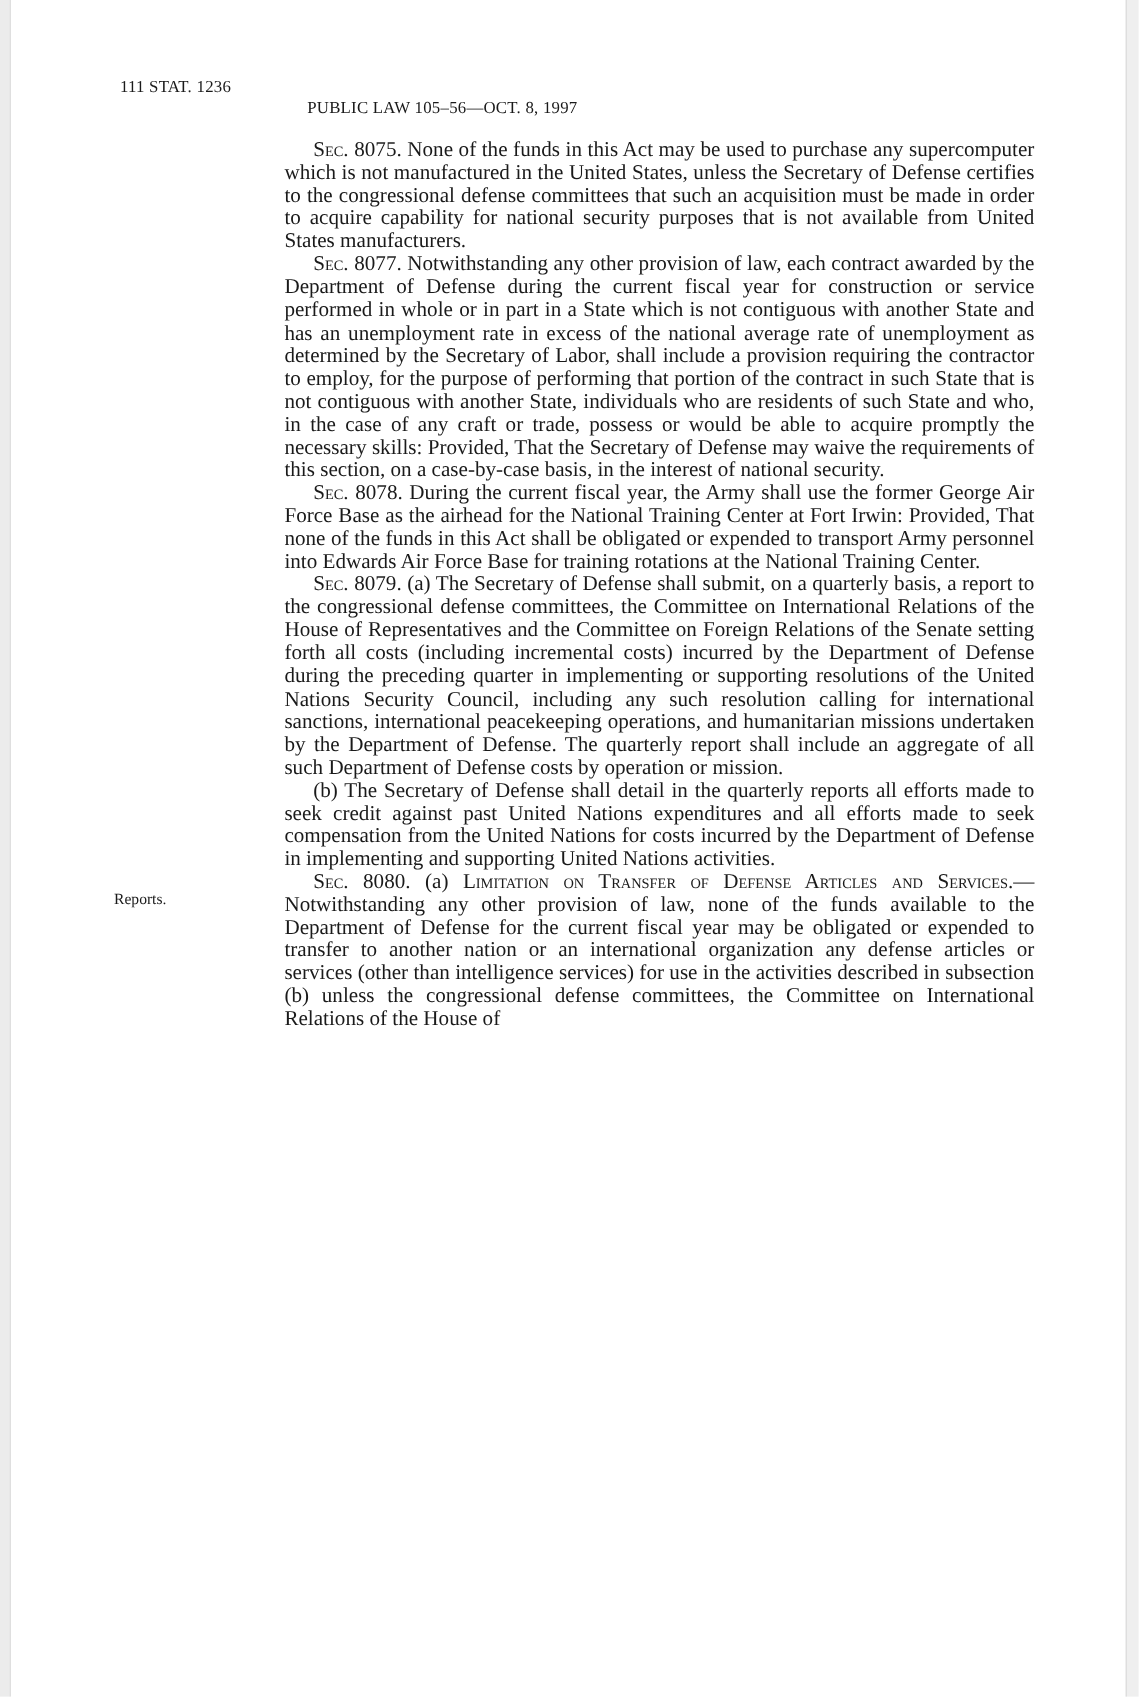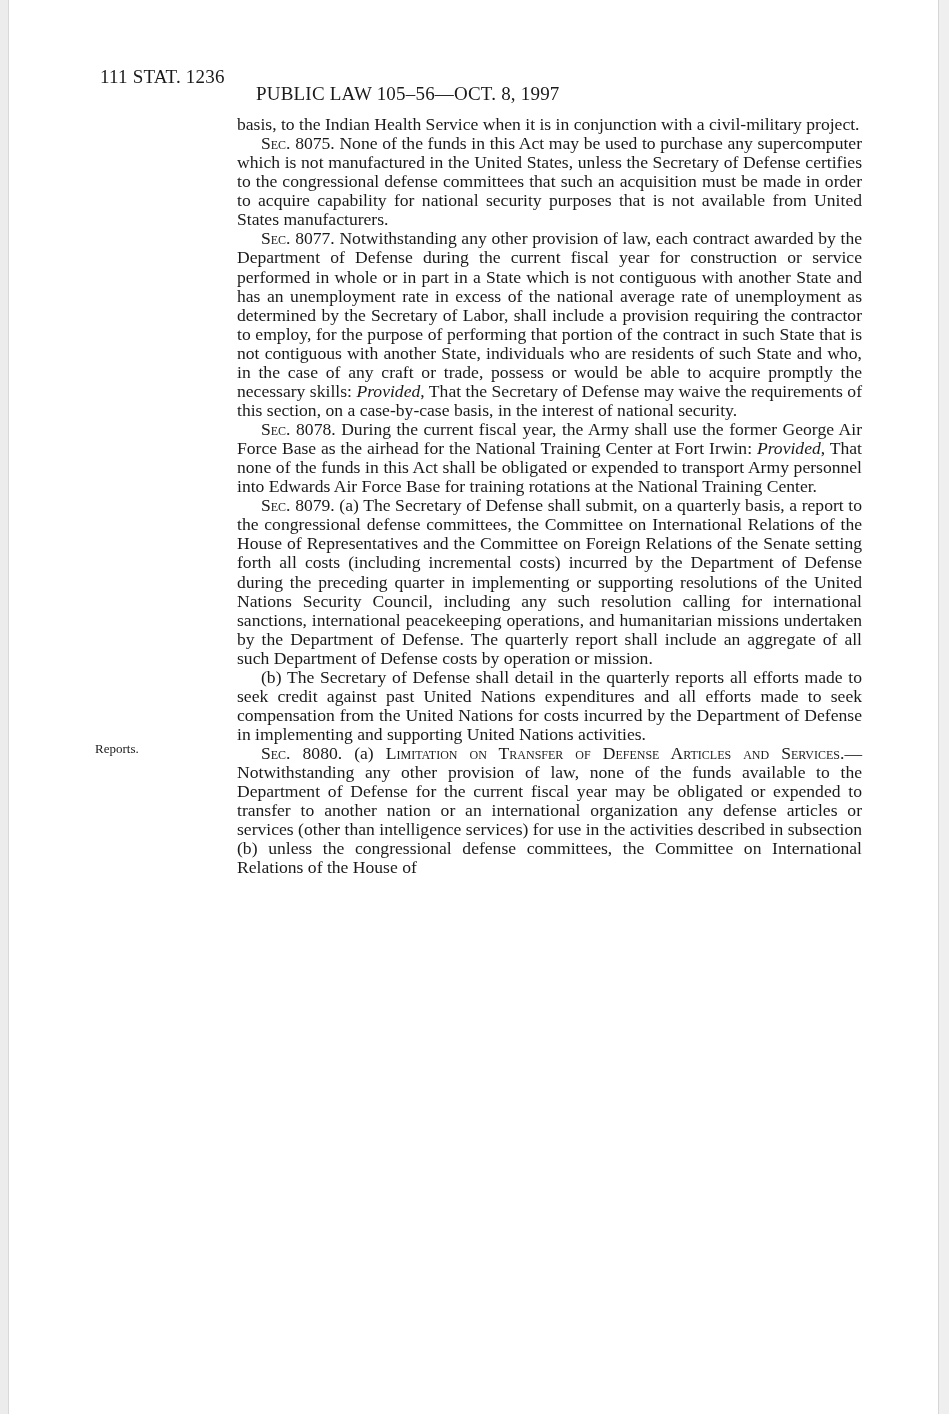--- a/index.html
+++ b/index.html
@@ -5,52 +5,51 @@
   html, body { margin: 0; padding: 0; }
   body {
     width: 949px; height: 1414px; background: #ffffff; position: relative; overflow: hidden;
     font-family: "Liberation Serif", "DejaVu Serif", serif; color: #1a1a1a;
   }
   .edge-left { position: absolute; left: 0; top: 0; width: 8px; height: 1414px; background: #ececec; }
   .edge-left-line { position: absolute; left: 8px; top: 0; width: 1px; height: 1414px; background: #d8d8d8; }
   .edge-right { position: absolute; right: 0; top: 0; width: 10px; height: 1414px; background: #efefef; }
   .edge-right-line { position: absolute; right: 10px; top: 0; width: 1px; height: 1414px; background: #d6d6d6; }
 
-  .header { position: absolute; top: 66px; left: 100px; width: 760px; height: 28px; font-size: 19px; }
+  .header { position: absolute; top: 66px; left: 100px; width: 760px; height: 28px; font-size: 14px; }
   .header .stat { position: absolute; left: 0; top: 0; letter-spacing: 0.2px; }
   .header .law { position: absolute; left: 156px; top: 0; letter-spacing: 0.2px; margin-top: 17px; }
 
   .margin-note { position: absolute; left: 95px; top: 741px; font-size: 13px; }
 
   .body {
     position: absolute; left: 237px; top: 115px; width: 625px;
     font-size: 17.6px; line-height: 19.06px; text-align: justify; hyphens: manual;
   }
   .body p { margin: 0; }
   .body p.indent { text-indent: 24px; }
   .sc { font-variant: small-caps; }
-  .it { font-style: italic; }
+  .it { }
 </style>
 </head>
 <body>
 
 <div class="edge-left"></div>
 <div class="edge-left-line"></div>
 <div class="edge-right"></div>
 <div class="edge-right-line"></div>
 
 <div class="header">
   <span class="stat">111 STAT. 1236</span>
   <span class="law">PUBLIC LAW 105–56—OCT. 8, 1997</span>
 </div>
 
 <div class="margin-note">Reports.</div>
 
 <div class="body">
-  <p><span>basis, to the Indian Health Service when it is in conjunction with a civil-military project.</span></p>
 
   <p class="indent"><span class="sc">Sec.</span><span> 8075. None of the funds in this Act may be used to purchase any supercomputer which is not manufactured in the United States, unless the Secretary of Defense certifies to the congressional defense committees that such an acquisition must be made in order to acquire capability for national security purposes that is not available from United States manufacturers.</span></p>
 
 
   <p class="indent"><span class="sc">Sec.</span><span> 8077. Notwithstanding any other provision of law, each contract awarded by the Department of Defense during the current fiscal year for construction or service performed in whole or in part in a State which is not contiguous with another State and has an unemployment rate in excess of the national average rate of unemployment as determined by the Secretary of Labor, shall include a provision requiring the contractor to employ, for the purpose of performing that portion of the contract in such State that is not contiguous with another State, individuals who are residents of such State and who, in the case of any craft or trade, possess or would be able to acquire promptly the necessary skills: </span><span class="it">Provided</span><span>, That the Secretary of Defense may waive the require­ments of this section, on a case-by-case basis, in the interest of national security.</span></p>
 
   <p class="indent"><span class="sc">Sec.</span><span> 8078. During the current fiscal year, the Army shall use the former George Air Force Base as the airhead for the National Training Center at Fort Irwin: </span><span class="it">Provided</span><span>, That none of the funds in this Act shall be obligated or expended to transport Army personnel into Edwards Air Force Base for training rotations at the National Training Center.</span></p>
 
   <p class="indent"><span class="sc">Sec.</span><span> 8079. (a) The Secretary of Defense shall submit, on a quarterly basis, a report to the congressional defense committees, the Committee on International Relations of the House of Rep­resentatives and the Committee on Foreign Relations of the Senate setting forth all costs (including incremental costs) incurred by the Department of Defense during the preceding quarter in implementing or supporting resolutions of the United Nations Secu­rity Council, including any such resolution calling for international sanctions, international peacekeeping operations, and humanitarian missions undertaken by the Department of Defense. The quarterly report shall include an aggregate of all such Department of Defense costs by operation or mission.</span></p>
 

